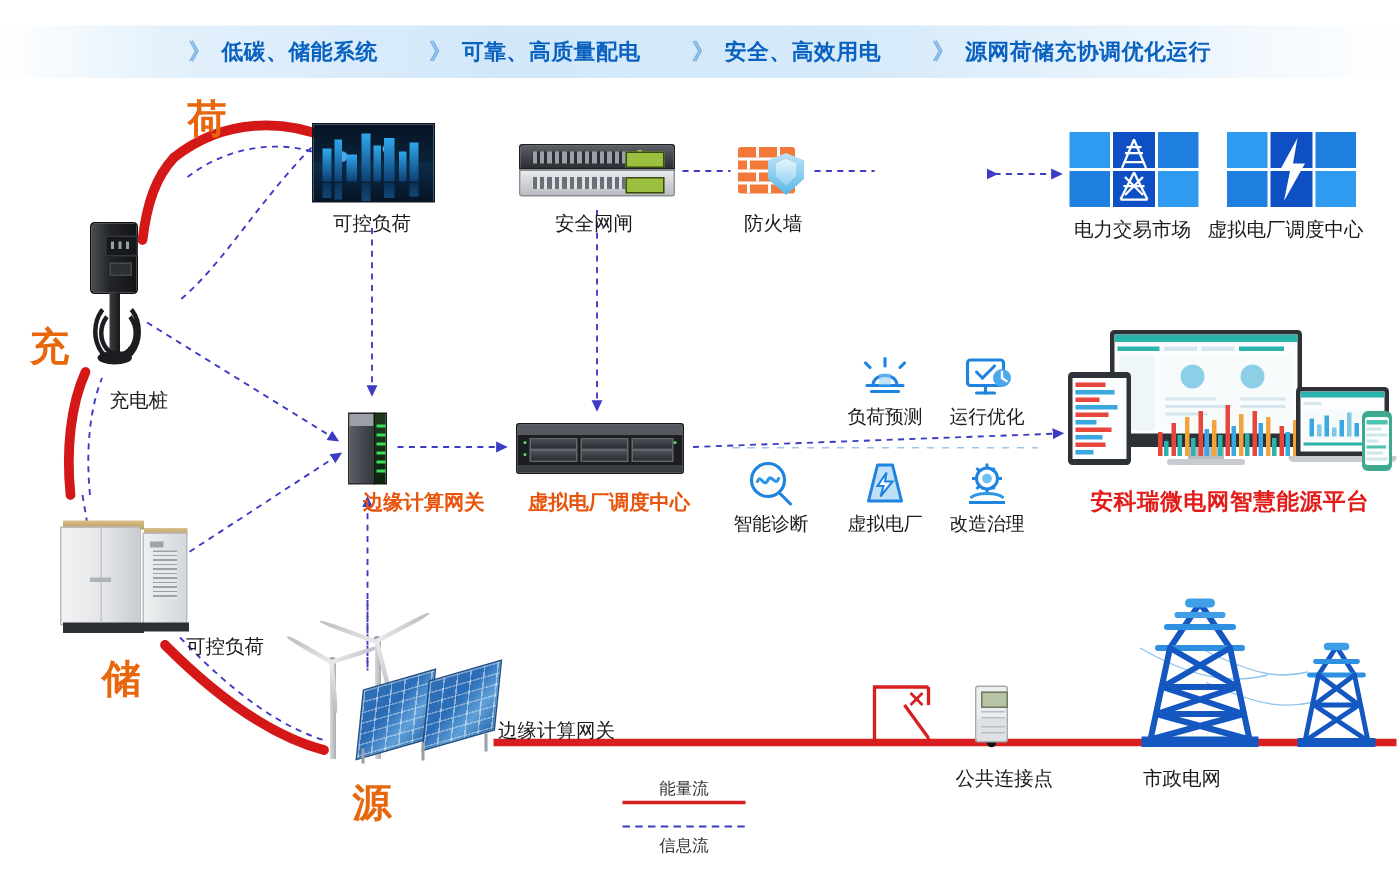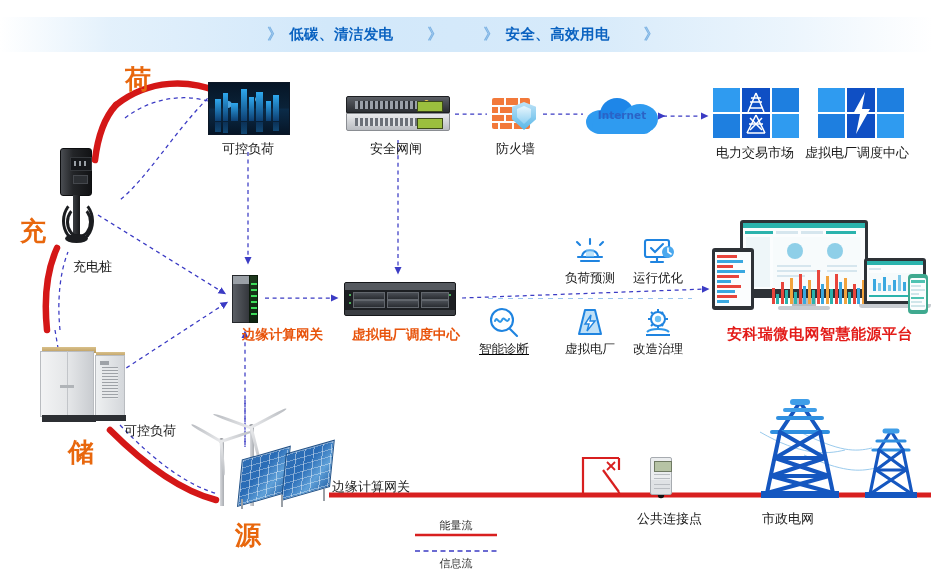--- a/index.html
+++ b/index.html
@@ -162,34 +162,36 @@
 </style>
 </head>
 <body>
 
 <div id="stage">
 
   <div class="abs headband">
     <div class="hb-row">
       <div class="hb-item">
         <span class="hb-chev">》</span>
-        <span class="hb-txt">低碳、清洁发电</span>
+        <span class="hb-txt">低碳、储能系统</span>
       </div>
       <div class="hb-gap"></div>
       <div class="hb-item">
         <span class="hb-chev">》</span>
+        <span class="hb-txt">可靠、高质量配电</span>
       </div>
       <div class="hb-gap"></div>
       <div class="hb-item">
         <span class="hb-chev">》</span>
         <span class="hb-txt">安全、高效用电</span>
       </div>
       <div class="hb-gap"></div>
       <div class="hb-item">
         <span class="hb-chev">》</span>
+        <span class="hb-txt">源网荷储充协调优化运行</span>
       </div>
     </div>
   </div>
 
   <svg class="layer" viewBox="0 0 933 583">
     <defs>
       <marker id="arrB" markerWidth="7" markerHeight="7" refX="4.2" refY="3.5" orient="auto">
         <path d="M0,0.6 L6.2,3.5 L0,6.4 Z" fill="#3b3bc4"></path>
       </marker>
       <marker id="arrBs" markerWidth="6" markerHeight="6" refX="3.6" refY="3" orient="auto">
@@ -326,27 +328,20 @@
       <span style="left:32px;top:8px;width:1.5px;height:7px;"></span>
       <span style="left:12px;top:16px;width:1.5px;height:7px;"></span>
       <span style="left:26px;top:16px;width:1.5px;height:7px;"></span>
       <span style="left:6px;top:24px;width:1.5px;height:7px;"></span>
       <span style="left:20px;top:24px;width:1.5px;height:7px;"></span>
     </div>
     <div class="shield"></div>
   </div>
   <div class="abs lbl" style="left:496px;top:140px;">防火墙</div>
 
-  <div class="abs cloud">
-    <div class="c" style="left:0;top:14px;width:30px;height:24px;background:#2f9bf0;"></div>
-    <div class="c" style="left:14px;top:2px;width:34px;height:32px;background:#1e86e8;"></div>
-    <div class="c" style="left:36px;top:8px;width:36px;height:30px;background:#2f9bf0;"></div>
-    <div class="c" style="left:6px;top:22px;width:60px;height:16px;border-radius:8px;background:#2f9bf0;"></div>
-    <div class="t">Internet</div>
-  </div>
 
   <div class="abs" style="left:713px;top:88px;">
     <div class="tiles" style="position:relative;">
       <div class="l"></div>
         <div class="d"></div>
         <div></div>
       <div></div>
         <div class="d"></div>
         <div class="l"></div>
       <svg class="tile-icon" style="left:28px;top:2px;width:30px;height:46px;" viewBox="0 0 30 46">
@@ -459,21 +454,21 @@
       </g>
       <circle cx="28" cy="17" r="6" fill="#4aa8ee"></circle>
       <path d="M28,13 L28,17 L31,19" stroke="#fff" stroke-width="1.6" fill="none" stroke-linecap="round"></path>
     </svg>
     <div class="feat-lbl" style="margin-top:3px;">运行优化</div>
   </div>
 
   <div class="abs" style="left:488px;top:298px;width:204px;height:1px;
        background:repeating-linear-gradient(to right,#9ac6ee 0 5px,transparent 5px 10px);"></div>
 
-  <div class="abs" style="left:478px;top:306px;width:52px;text-decoration:underline;">
+  <div class="abs" style="left:488px;top:306px;width:52px;">
     <svg width="36" height="32" viewBox="0 0 36 32" style="display:block;margin:0 auto;">
       <g stroke="#1f84e0" stroke-width="2.1" fill="none" stroke-linecap="round">
         <circle cx="16" cy="14" r="11"></circle>
         <path d="M9,15 C11,9 13,20 16,14 C18,9 21,19 23,13" stroke="#2f97e8"></path>
         <path d="M24,23 L31,30"></path>
       </g>
     </svg>
     <div class="feat-lbl" style="margin-top:3px;">智能诊断</div>
   </div>
   <div class="abs" style="left:564px;top:306px;width:52px;">

